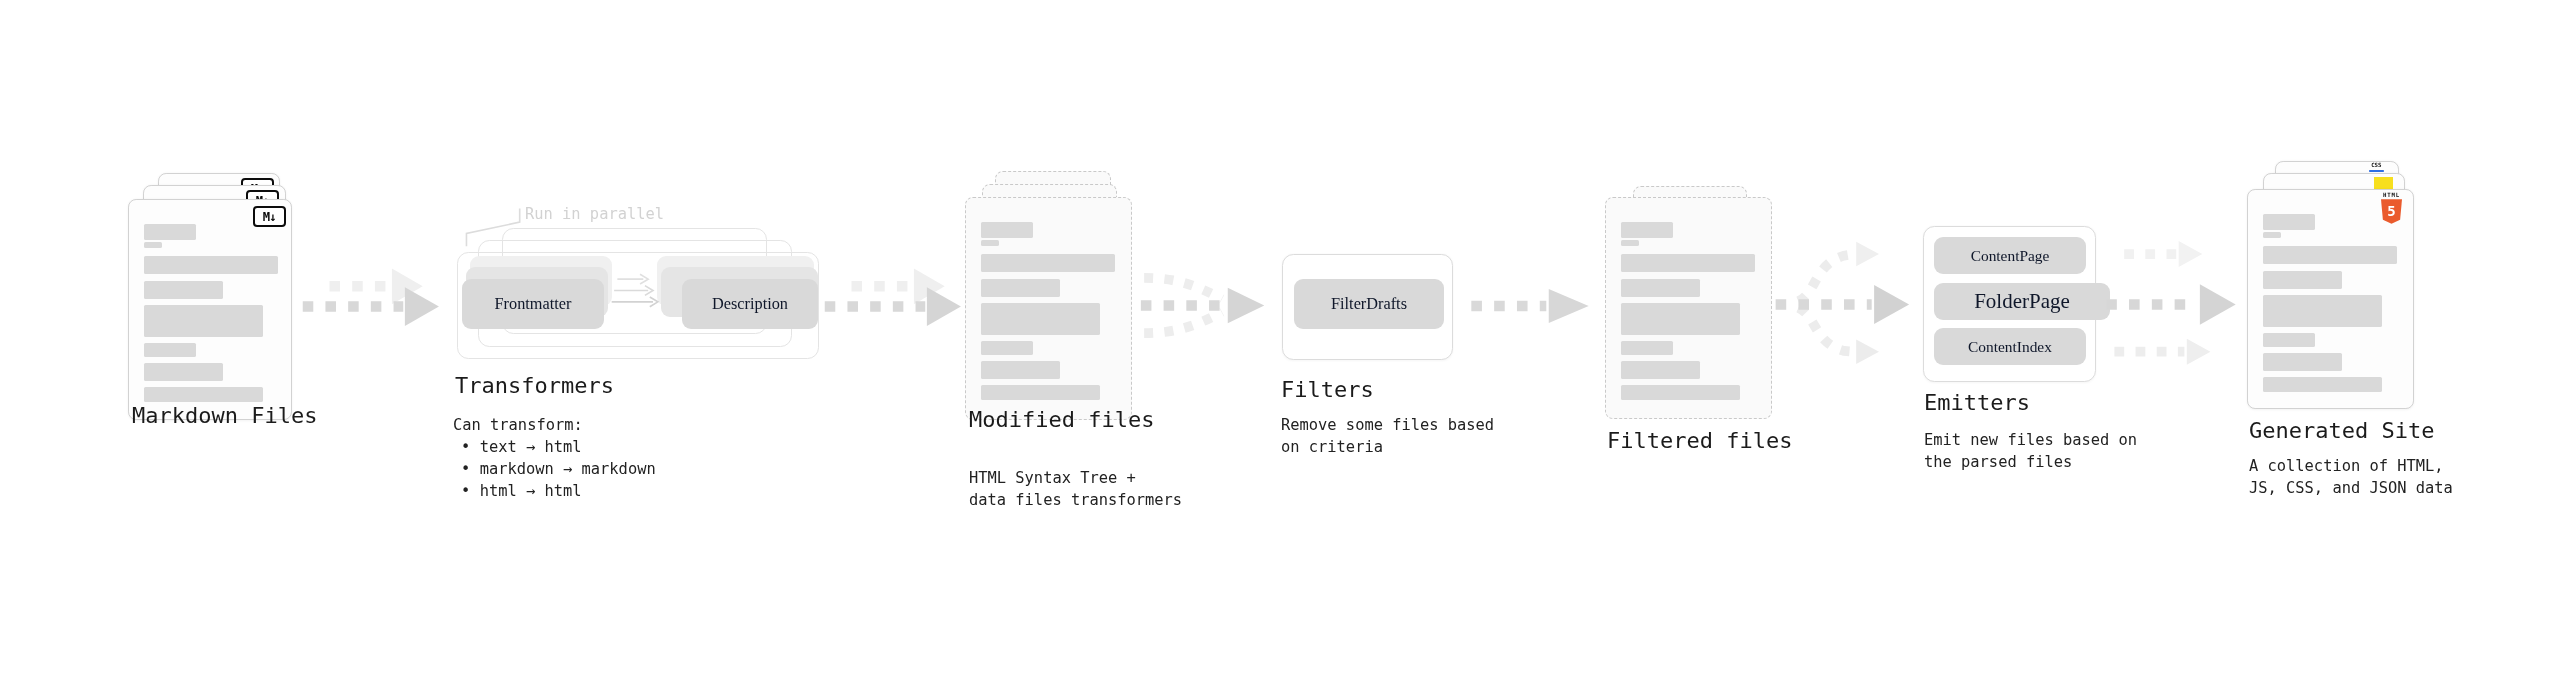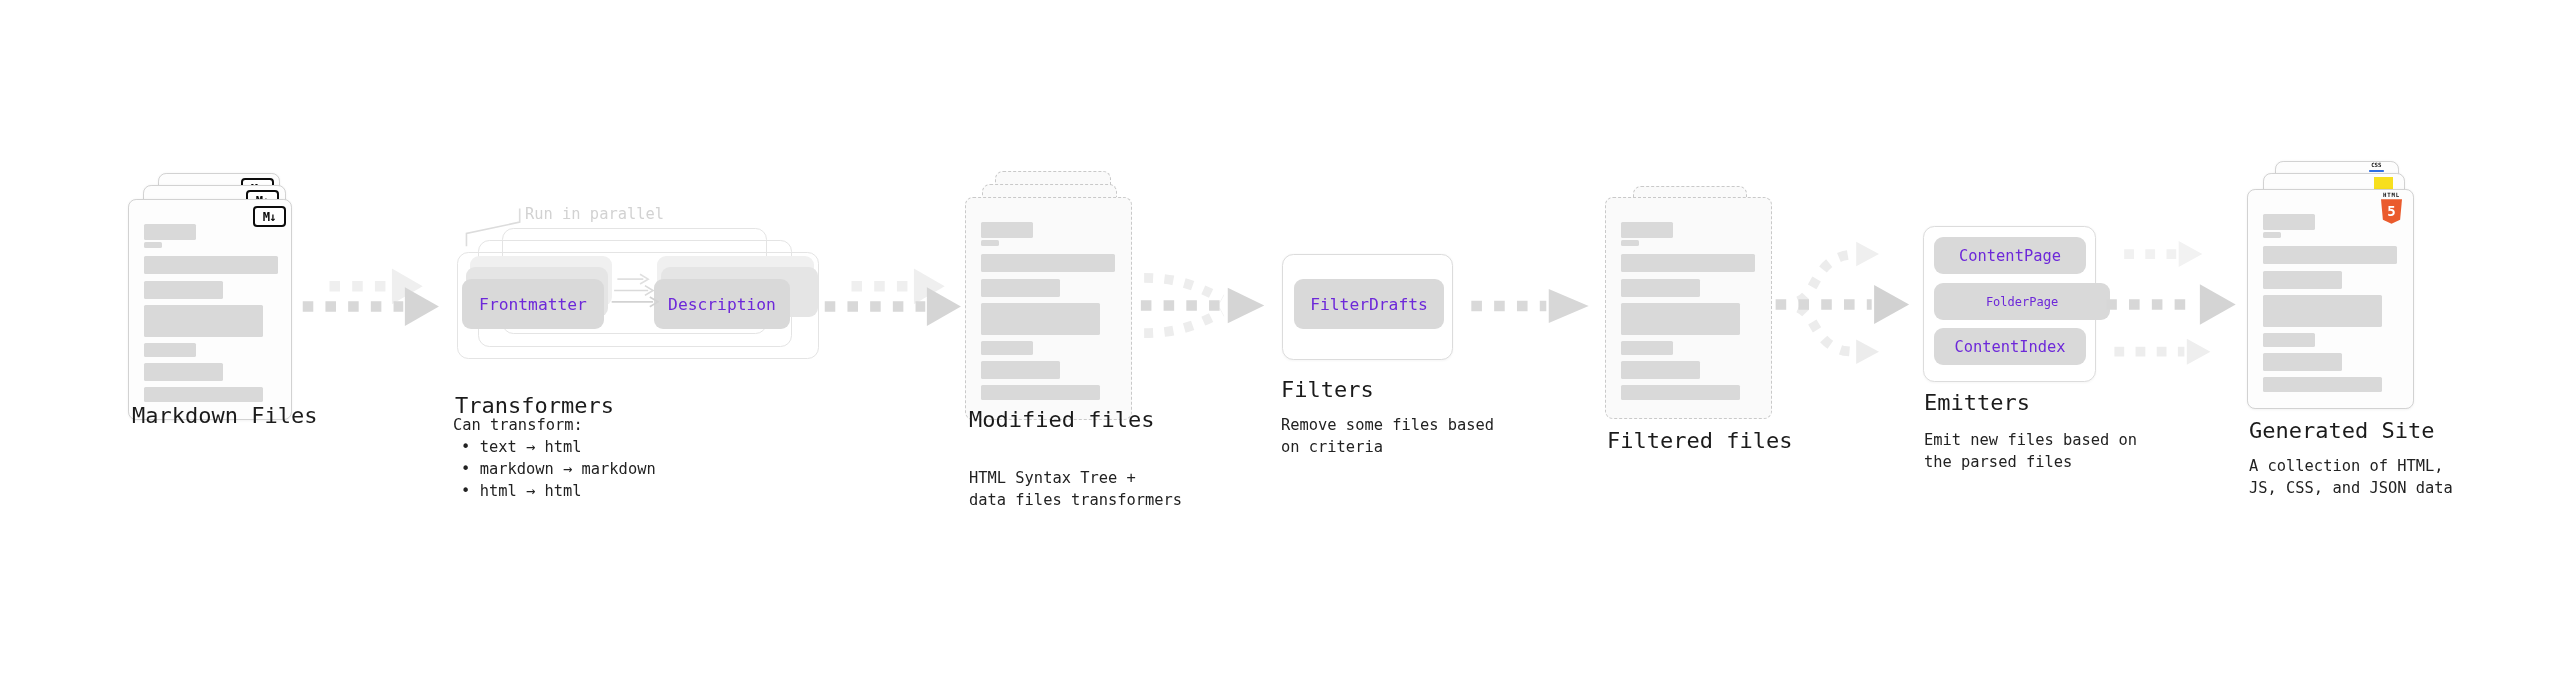--- a/index.html
+++ b/index.html
@@ -14,21 +14,21 @@
   
   .doc { position:absolute; border-radius:8.1px; box-sizing:border-box; }
   .doc.solid  { background:#fdfdfd; border:1.3px solid #d2d2d2; box-shadow:0 0.8px 2.4px rgba(0,0,0,.05); }
   .doc.dashed { background:#fafafa; border:1.6px dashed #c9c9c9; }
   .doc-bars { position:absolute; left:14.6px; top:23.6px; }
   .bar { background:#d9d9d9; border-radius:1.6px; }
 
   
   .chip { position:absolute; background:#d9d9d9; border-radius:9px;
           display:flex; align-items:center; justify-content:center;
-          font-size:16.3px; color:#6d28d9; box-sizing:border-box; }
+          font-size:16.3px; color:#0f172a; box-sizing:border-box;font-family:Liberation Serif, serif; }
   .chip.ghost1 { background:#e5e5e5; }
   .chip.ghost2 { background:#f0f0f0; }
   .outer-box { position:absolute; border:1.3px solid #e4e4e4; border-radius:11.4px; box-sizing:border-box; }
   .panel { position:absolute; background:#ffffff; border:1.3px solid #dcdcdc; border-radius:11.4px;
            box-shadow:0 0.8px 2.4px rgba(0,0,0,.04); box-sizing:border-box; }
 
   
   .title { position:absolute; font-size:22px; line-height:23px; font-weight:500; color:#1b1b1b; white-space:nowrap; }
   .desc  { position:absolute; font-size:15.4px; line-height:22px; color:#222222; white-space:nowrap; }
   .desc .indent { padding-left:8.1px; }
@@ -87,29 +87,29 @@
 
 <div class="outer-box" style="left:502px;top:228px;width:265px;height:106px"></div>
 <div class="outer-box" style="left:478px;top:240px;width:314px;height:107px"></div>
 <div class="outer-box" style="left:457px;top:252px;width:362px;height:107px"></div>
 
 <div class="chip ghost2" style="left:470px;top:256px;width:142px;height:50px"></div>
 <div class="chip ghost1" style="left:466px;top:267px;width:142px;height:50px"></div>
 <div class="chip ghost2" style="left:657px;top:256px;width:157px;height:50px"></div>
 <div class="chip ghost1" style="left:661px;top:267px;width:157px;height:50px"></div>
 <div class="chip" style="left:462px;top:279px;width:142px;height:50px">Frontmatter</div>
-<div class="chip" style="left:654px;top:279px;width:136px;height:50px">Description</div>
+<div class="chip" style="left:682px;top:279px;width:136px;height:50px">Description</div>
 
 <svg class="arr" style="left:606px;top:271px" width="60" height="39" viewBox="0 0 74 48">
   <path d="M14 10 H46 M42 4 L52 10 L42 16" fill="none" stroke="#e0e0e0" stroke-width="2"></path>
   <path d="M10 24 H52 M48 18 L58 24 L48 30" fill="none" stroke="#dadada" stroke-width="2"></path>
   <path d="M7 38 H58 M54 32 L64 38 L54 44" fill="none" stroke="#d2d2d2" stroke-width="2"></path>
 </svg>
 
-<div class="title" style="left:455px;top:394px">Transformers</div>
+<div class="title" style="left:455px;top:374px">Transformers</div>
 <div class="desc" style="left:453px;top:414px">
   <div>Can transform:</div>
   <div class="indent">• text → html</div>
   <div class="indent">• markdown → markdown</div>
   <div class="indent">• html → html</div>
 </div>
 
 <svg class="arr" style="left:815px;top:262px" width="150" height="77" viewBox="0 0 185 95">
   <line x1="45" y1="30" x2="120" y2="30" stroke="#efefef" stroke-width="13" stroke-dasharray="13 15"></line>
   <polygon points="122,8 160,30 122,52" fill="#efefef"></polygon>
@@ -176,21 +176,21 @@
   <path d="M30 80 C52 70, 50 34, 86 24 L98 22" fill="none" stroke="#ececec" stroke-width="12" stroke-dasharray="11 14"></path>
   <polygon points="101,7 129,22 101,37" fill="#efefef"></polygon>
   <path d="M30 88 C52 98, 50 132, 86 141 L98 142" fill="none" stroke="#ececec" stroke-width="12" stroke-dasharray="11 14"></path>
   <polygon points="101,127 129,142 101,157" fill="#ececec"></polygon>
   <line x1="2" y1="84" x2="120" y2="84" stroke="#d8d8d8" stroke-width="13" stroke-dasharray="13 15"></line>
   <polygon points="123,60 166,84 123,108" fill="#d2d2d2"></polygon>
 </svg>
 
 <div class="panel" style="left:1923px;top:226px;width:173px;height:156px"></div>
 <div class="chip" style="left:1934px;top:237px;width:152px;height:37px;font-size:15.4px">ContentPage</div>
-<div class="chip" style="left:1934px;top:283px;width:176px;height:37px;font-size:12px">FolderPage</div>
+<div class="chip" style="left:1934px;top:283px;width:176px;height:37px;font-size:21px">FolderPage</div>
 <div class="chip" style="left:1934px;top:328px;width:152px;height:37px;font-size:15.4px">ContentIndex</div>
 <div class="title" style="left:1924px;top:391px">Emitters</div>
 <div class="desc" style="left:1924px;top:429px">
   <div>Emit new files based on</div>
   <div>the parsed files</div>
 </div>
 
 <svg class="arr" style="left:2103px;top:236px" width="140" height="137" viewBox="0 0 172 168">
   <line x1="26" y1="22" x2="90" y2="22" stroke="#f1f1f1" stroke-width="12" stroke-dasharray="12 14"></line>
   <polygon points="93,6 122,22 93,38" fill="#f2f2f2"></polygon>

